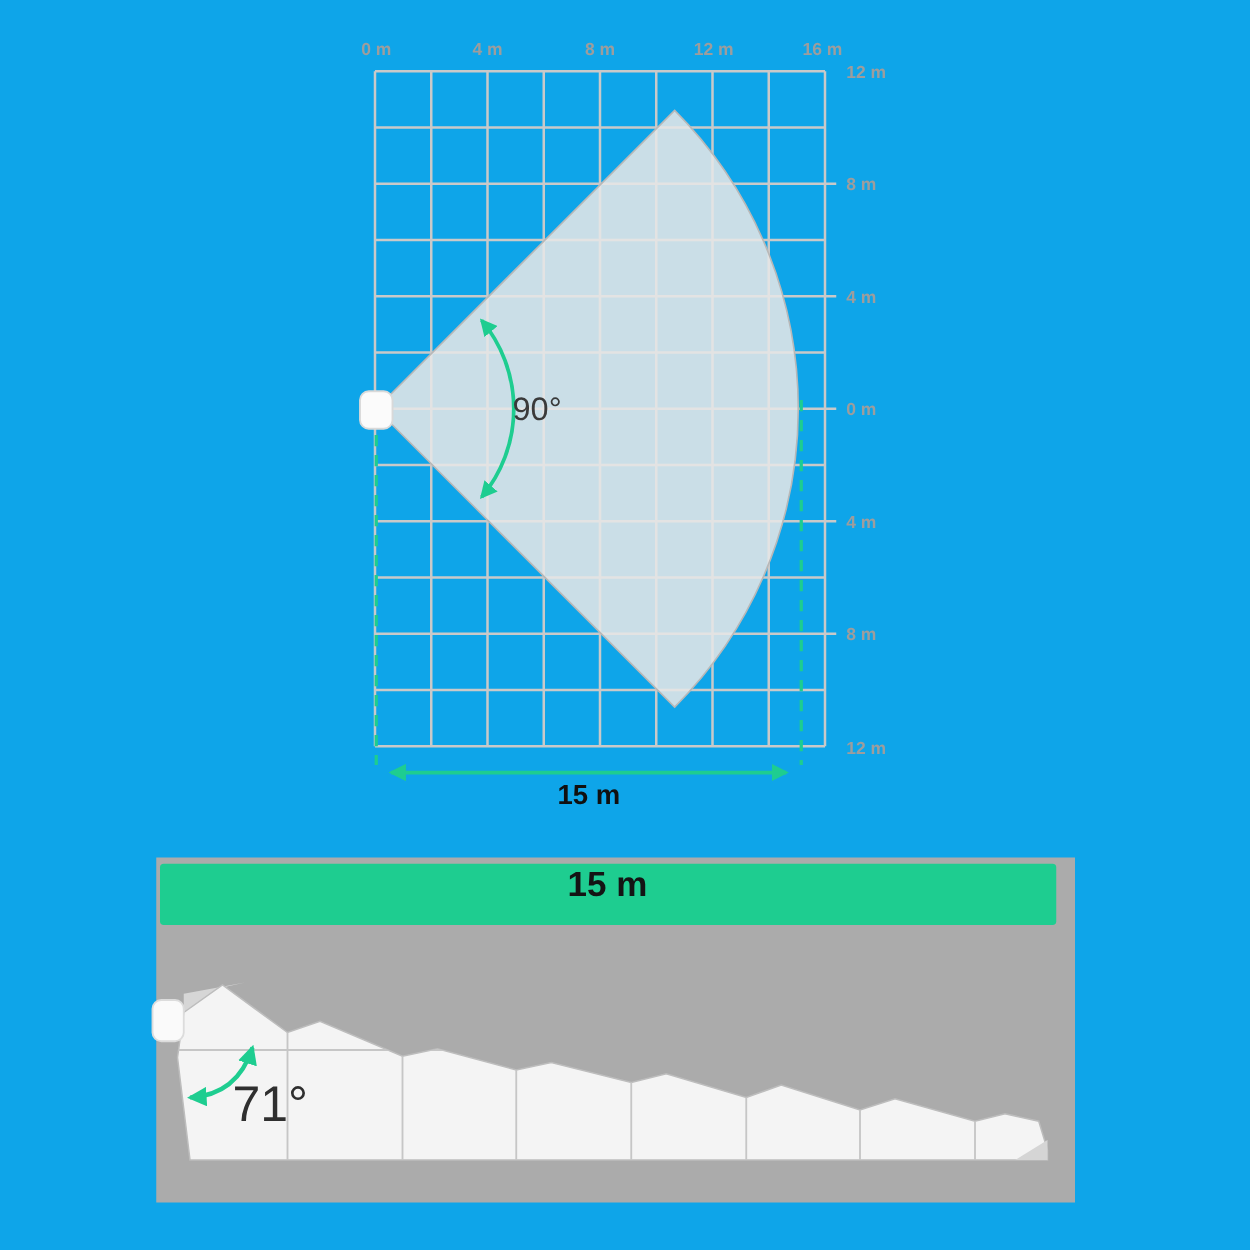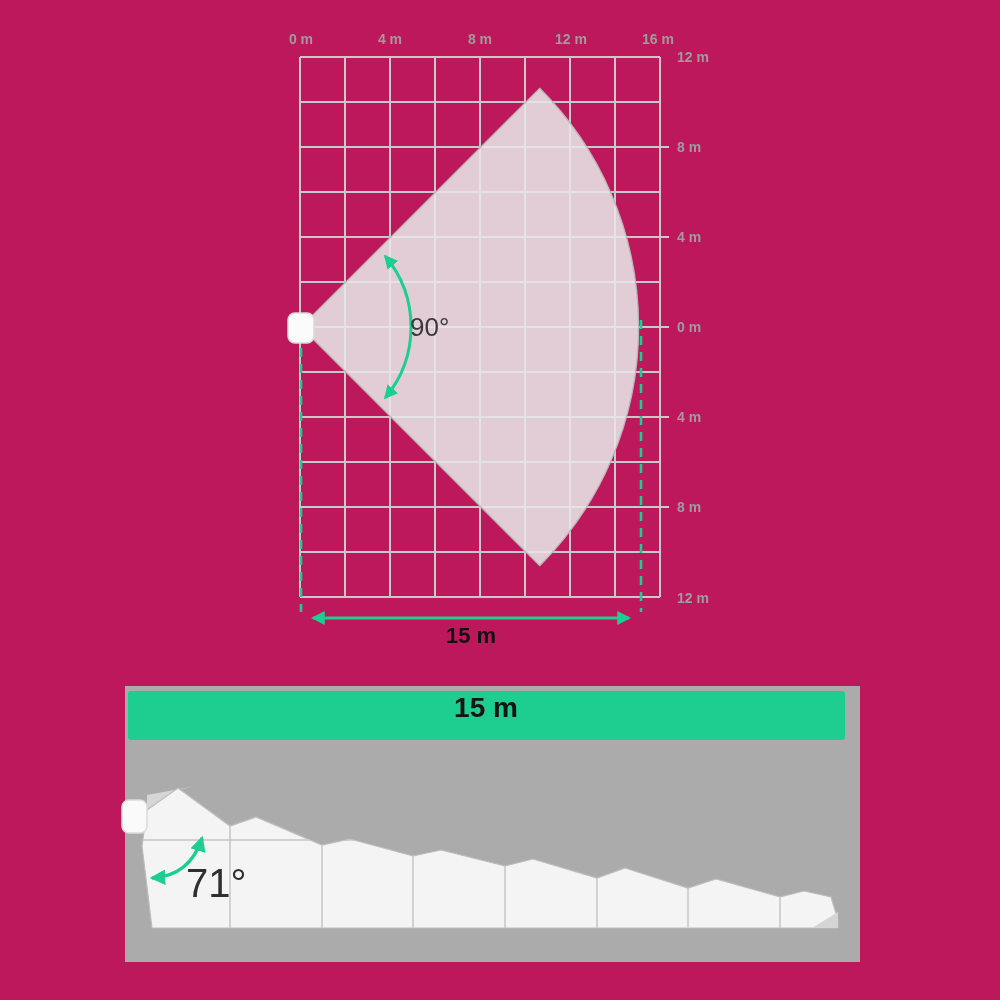--- a/index.html
+++ b/index.html
@@ -1,16 +1,16 @@
 <!DOCTYPE html>
 <html><head>
 <meta charset="utf-8">
 <style>
   html,body{margin:0;padding:0;background:#ffffff;}
-  .canvas{position:relative;width:1000px;height:1000px;background:#be185d;overflow:hidden;
+  .canvas{position:relative;width:1000px;height:1000px;background:#0ea5e9;overflow:hidden;
           font-family:"Liberation Sans", sans-serif;}
   svg{position:absolute;top:0;left:0;}
   text{font-family:"Liberation Sans", sans-serif;}
   .axis-label{font-size:14px;font-weight:bold;fill:#9d9d9d;}
   .angle-label{font-size:26px;fill:#3a3a3a;}
   .angle-label-big{font-size:40px;fill:#2f2f2f;}
   .dim-label{font-size:22px;font-weight:bold;fill:#101010;}
   .bar-label{font-size:28px;font-weight:bold;fill:#141414;}
 </style>
 </head>

